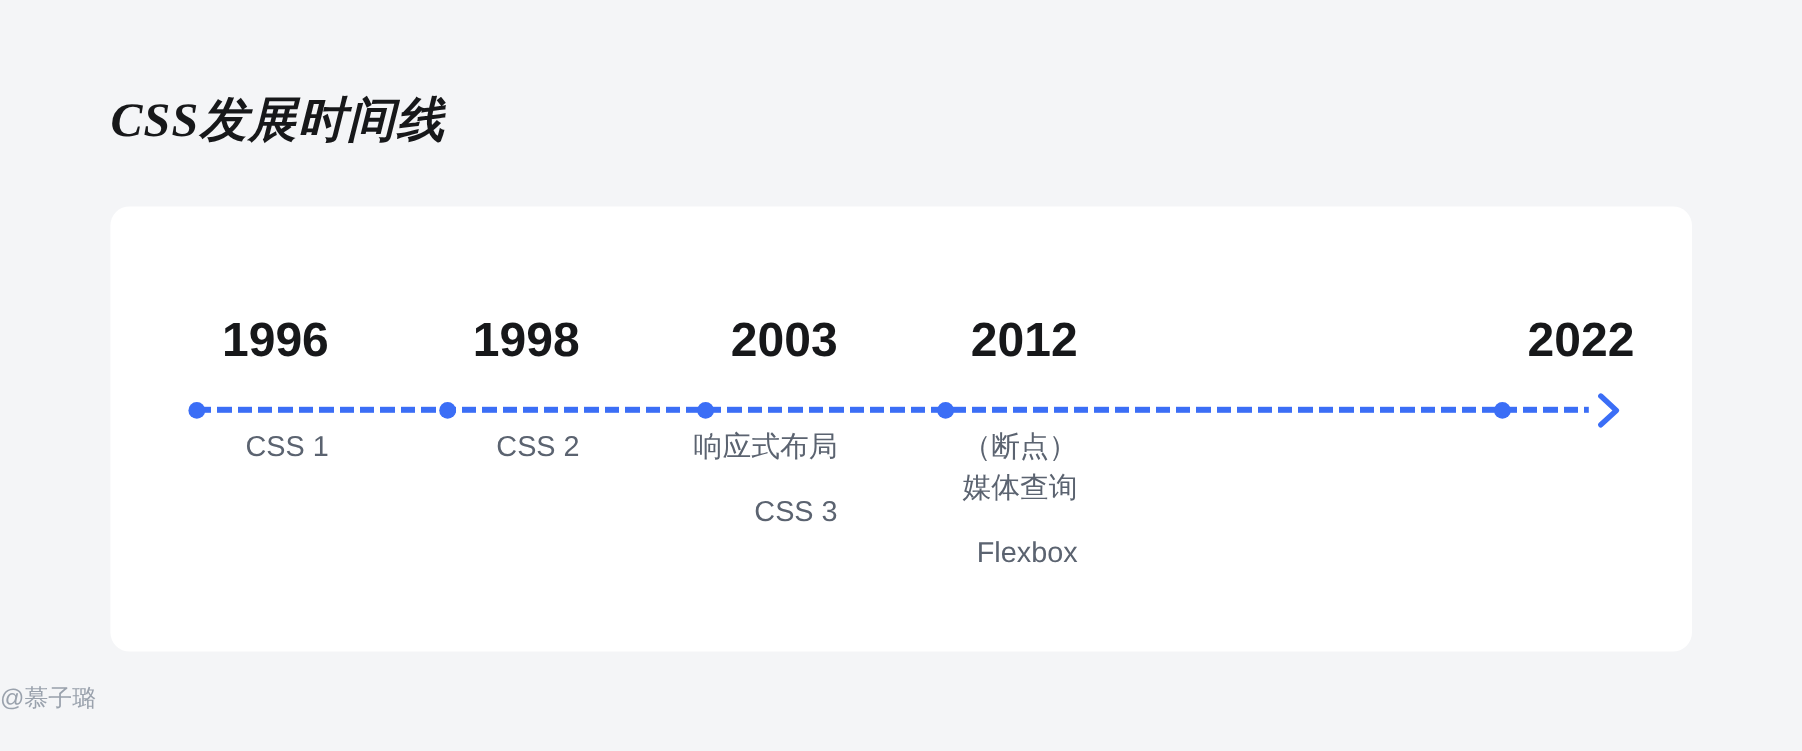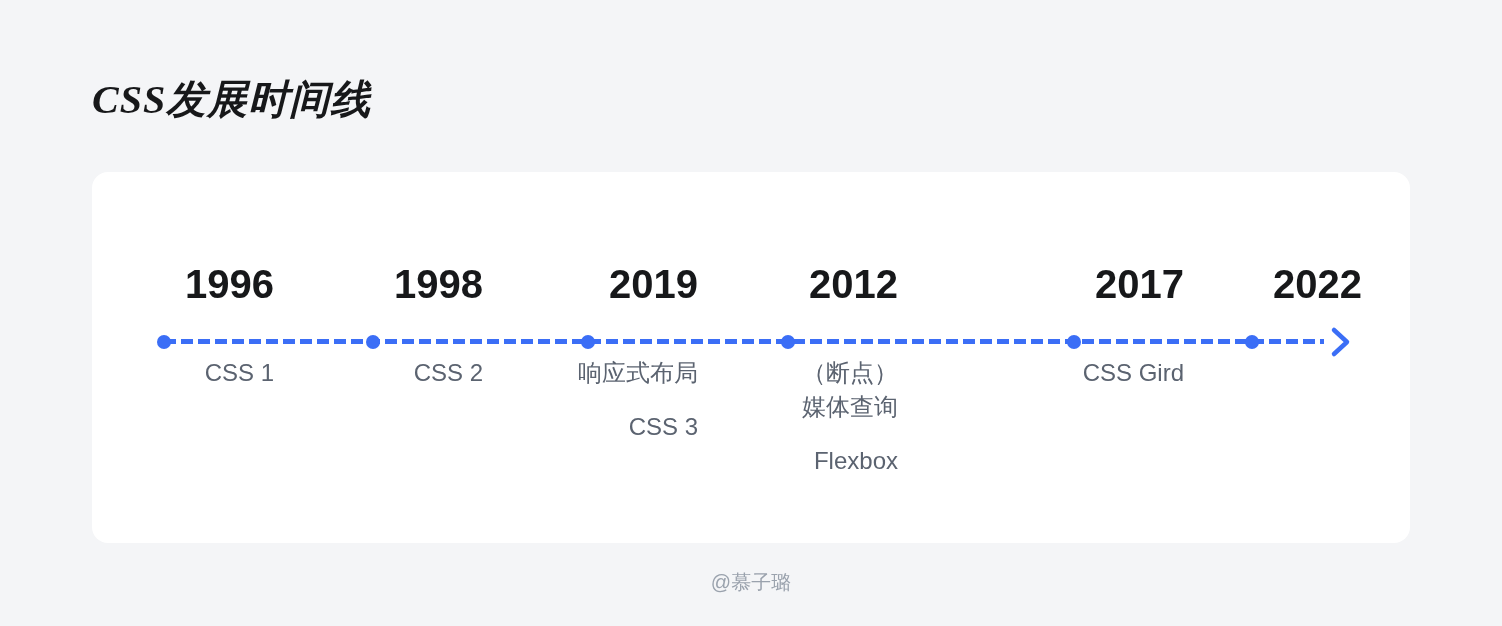--- a/index.html
+++ b/index.html
@@ -91,21 +91,21 @@
   .label-line{
     font-size:24px;
     line-height:34px;
     color:var(--label);
   }
   .watermark{
     position:absolute;
     left:0;
     right:0;
     top:570px;
-    text-align:center;
+    text-align:left;
     font-size:20px;
     line-height:24px;
     color:var(--watermark);
   }
 </style>
 </head>
 <body>
 
 <h1 class="page-title">CSS发展时间线</h1>
 
@@ -131,21 +131,21 @@
     <div class="year">1998</div>
     <div class="dot"></div>
     <div class="labels">
       <div class="label-group">
         <div class="label-line">CSS 2</div>
       </div>
     </div>
   </div>
 
   <div class="milestone" style="left:386px">
-    <div class="year">2019</div>
+    <div class="year">2003</div>
     <div class="dot"></div>
     <div class="labels">
       <div class="label-group">
         <div class="label-line">响应式布局</div>
       </div>
       <div class="label-group">
         <div class="label-line">CSS 3</div>
       </div>
     </div>
   </div>
@@ -157,29 +157,20 @@
       <div class="label-group">
         <div class="label-line">（断点）</div>
         <div class="label-line">媒体查询</div>
       </div>
       <div class="label-group">
         <div class="label-line">Flexbox</div>
       </div>
     </div>
   </div>
 
-  <div class="milestone" style="left:872px">
-    <div class="year">2017</div>
-    <div class="dot"></div>
-    <div class="labels">
-      <div class="label-group">
-        <div class="label-line">CSS Gird</div>
-      </div>
-    </div>
-  </div>
 
   <div class="milestone" style="left:1050px">
     <div class="year">2022</div>
     <div class="dot"></div>
   </div>
 
 </div>
 
 <div class="watermark">@慕子璐</div>
 

